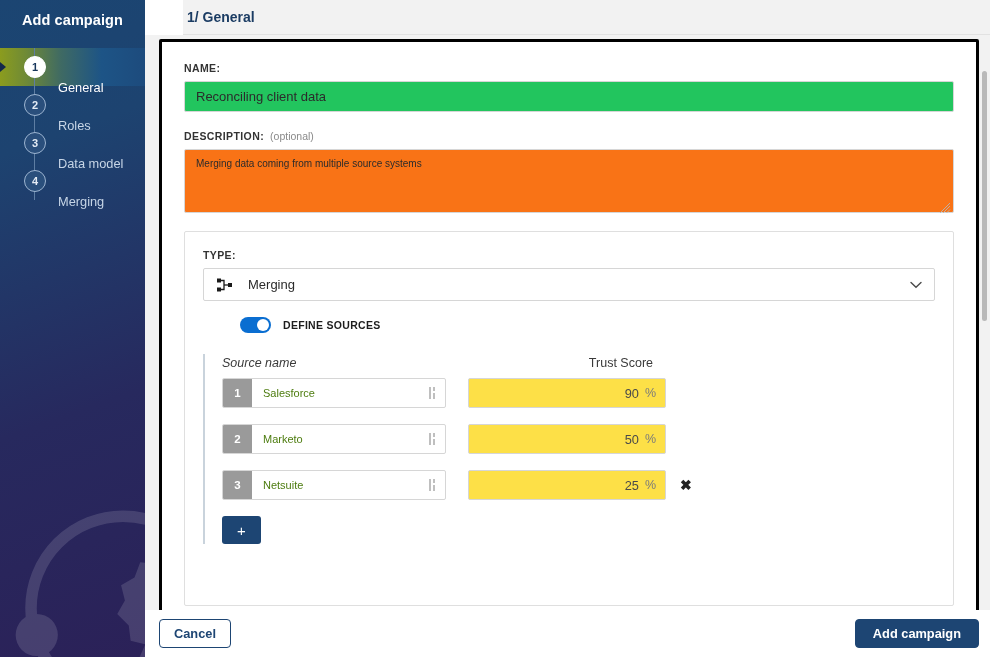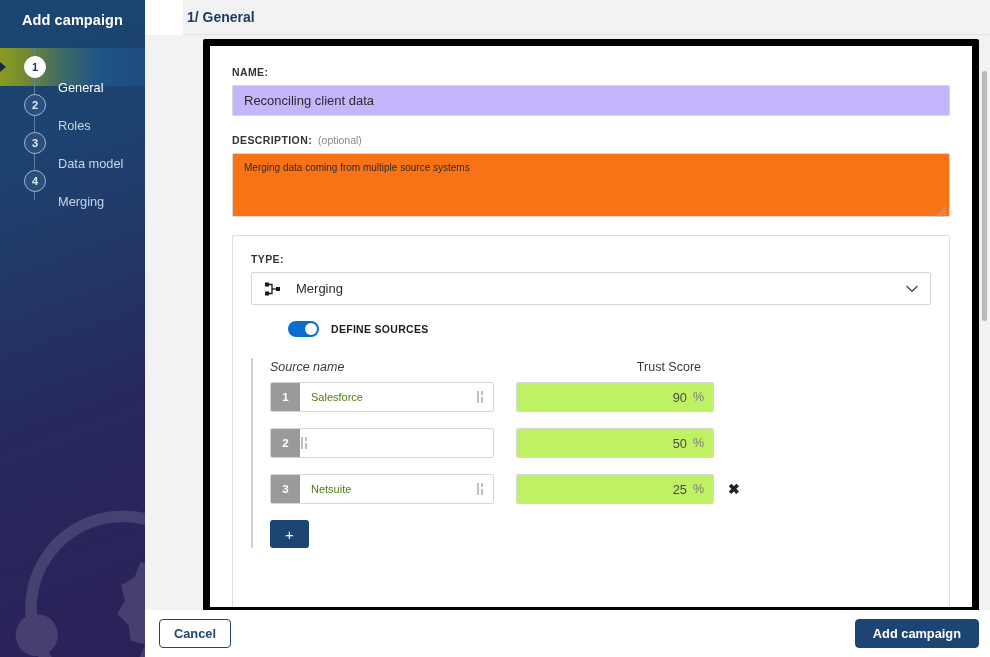--- a/index.html
+++ b/index.html
@@ -119,47 +119,46 @@
   .scrollwrap {
     position: relative;
     flex: 1 1 auto;
     background: #f2f2f2;
     padding: 4px 11px 0 14px;
     overflow: hidden;
   }
   .card {
     position: relative;
     background: #ffffff;
-    border: 7px solid #000000;
+    border: 3px solid #000000;
     border-radius: 2px;
     height: 575px;
     padding: 20px 22px 0 22px;
     overflow: hidden;
-    margin-left: 44px;
   }
 
   .field-label {
     font-size: 10.5px;
     font-weight: bold;
     color: #333333;
     letter-spacing: .4px;
     margin-bottom: 7px;
   }
   .field-label .opt {
     font-weight: normal;
     color: #8a8a8a;
     letter-spacing: 0;
     margin-left: 6px;
   }
   .txt-input {
     width: 100%;
     height: 31px;
     border: 1px solid #d6d6d6;
     border-radius: 2px;
-    background: #c4b5fd;
+    background: #22c55e;
     font-family: "Liberation Sans", sans-serif;
     font-size: 13px;
     color: #2b2b2b;
     padding: 0 11px;
     outline: none;
   }
   .txt-area {
     width: 100%;
     height: 64px;
     border: 1px solid #d6d6d6;
@@ -291,21 +290,21 @@
     font-size: 11px;
     color: #4d7c0f;
     padding-left: 11px;
   }
   .grip-icon { margin-right: 7px; opacity: .55; }
   .trust-cell {
     position: relative;
     width: 198px; height: 30px;
     border: 1px solid #d6d6d6;
     border-radius: 2px;
-    background: #bef264;
+    background: #fde047;
     display: flex; align-items: center; justify-content: flex-end;
     padding-right: 9px;
     margin-left: 22px;
     flex: 0 0 198px;
   }
   .trust-val { font-size: 12.8px; color: #4a4a4a; }
   .pct { font-size: 12.5px; color: #7b7b7b; margin-left: 6px; }
   .row-del {
     margin-left: 14px;
     font-size: 14px;
@@ -491,20 +490,21 @@
               </div>
               <div class="trust-cell">
                 <span class="trust-val">90</span>
                 <span class="pct">%</span>
               </div>
             </div>
 
             <div class="src-row">
               <div class="name-cell">
                 <span class="idx">2</span>
+                <span class="name-val">Marketo</span>
                 <svg class="grip-icon" width="10" height="14" viewBox="0 0 10 14">
                   <rect x="1" y="1" width="2" height="12" fill="#8c8c8c"></rect>
                   <rect x="5" y="1" width="2" height="4" fill="#8c8c8c"></rect>
                   <rect x="5" y="7" width="2" height="6" fill="#8c8c8c"></rect>
                 </svg>
               </div>
               <div class="trust-cell">
                 <span class="trust-val">50</span>
                 <span class="pct">%</span>
               </div>

